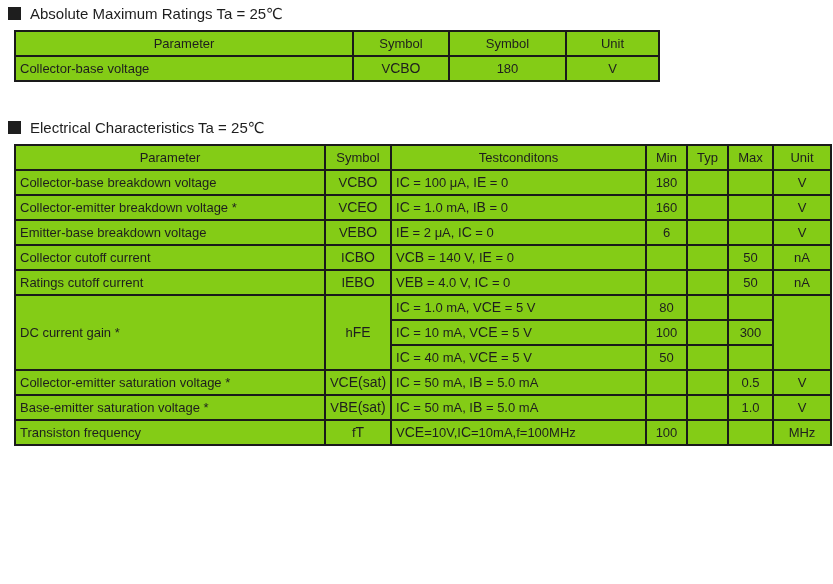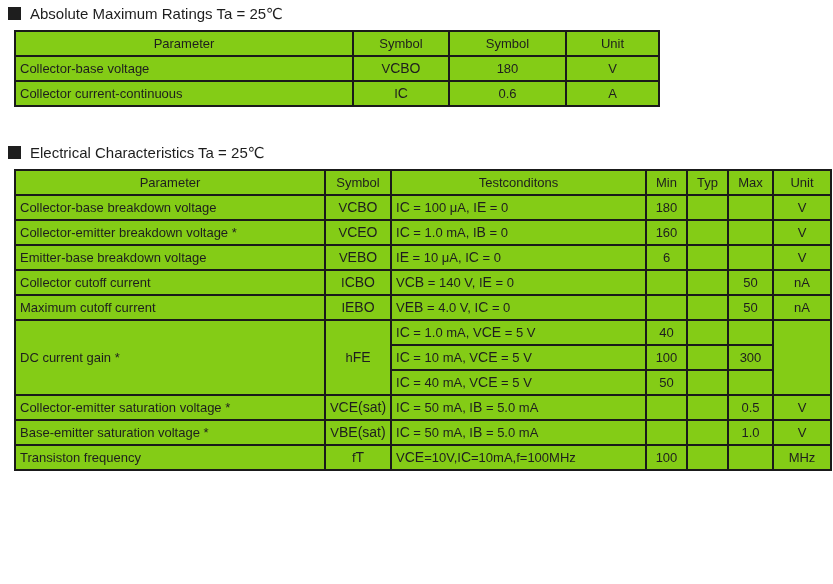--- a/index.html
+++ b/index.html
@@ -55,26 +55,20 @@
             <th>Unit</th>
           </tr>
         </thead>
         <tbody>
           <tr>
             <td class="al"><span>Collector-base voltage</span></td>
             <td><span>V</span><span class="sub">CBO</span></td>
             <td><span>180</span></td>
             <td><span>V</span></td>
           </tr>
-          <tr>
-            <td class="al"><span>Collector current-continuous</span></td>
-            <td><span>I</span><span class="sub">C</span></td>
-            <td><span>0.6</span></td>
-            <td><span>A</span></td>
-          </tr>
         </tbody>
       </table>
   </section>
 
   <section>
     <h2 class="sec-title second">
       <span class="marker"></span>
       <span>Electrical Characteristics Ta = 25℃</span>
     </h2>
     <table class="ds-table">
@@ -113,49 +107,49 @@
             <td><span>V</span><span class="sub">CEO</span></td>
             <td class="al"><span>I</span><span class="sub">C</span><span> = 1.0 mA, I</span><span class="sub">B</span><span> = 0</span></td>
             <td><span>160</span></td>
             <td></td>
             <td></td>
             <td><span>V</span></td>
           </tr>
           <tr>
             <td class="al"><span>Emitter-base breakdown voltage</span></td>
             <td><span>V</span><span class="sub">EBO</span></td>
-            <td class="al"><span>I</span><span class="sub">E</span><span> = 10 μA, I</span><span class="sub">C</span><span> = 0</span></td>
+            <td class="al"><span>I</span><span class="sub">E</span><span> = 2 μA, I</span><span class="sub">C</span><span> = 0</span></td>
             <td><span>6</span></td>
             <td></td>
             <td></td>
             <td><span>V</span></td>
           </tr>
           <tr>
             <td class="al"><span>Collector cutoff current</span></td>
             <td><span>I</span><span class="sub">CBO</span></td>
             <td class="al"><span>V</span><span class="sub">CB</span><span> = 140 V, I</span><span class="sub">E</span><span> = 0</span></td>
             <td></td>
             <td></td>
             <td><span>50</span></td>
             <td><span>nA</span></td>
           </tr>
           <tr>
-            <td class="al"><span>Maximum cutoff current</span></td>
+            <td class="al"><span>Ratings cutoff current</span></td>
             <td><span>I</span><span class="sub">EBO</span></td>
             <td class="al"><span>V</span><span class="sub">EB</span><span> = 4.0 V, I</span><span class="sub">C</span><span> = 0</span></td>
             <td></td>
             <td></td>
             <td><span>50</span></td>
             <td><span>nA</span></td>
           </tr>
           <tr>
             <td rowspan="3" class="al"><span>DC current gain *</span></td>
             <td rowspan="3"><span>h</span><span class="sub">FE</span></td>
             <td class="al"><span>I</span><span class="sub">C</span><span> = 1.0 mA, V</span><span class="sub">CE</span><span> = 5 V</span></td>
-            <td><span>40</span></td>
+            <td><span>80</span></td>
             <td></td>
             <td></td>
             <td rowspan="3"></td>
           </tr>
           <tr>
             <td class="al"><span>I</span><span class="sub">C</span><span> = 10 mA, V</span><span class="sub">CE</span><span> = 5 V</span></td>
             <td><span>100</span></td>
             <td></td>
             <td><span>300</span></td>
           </tr>

